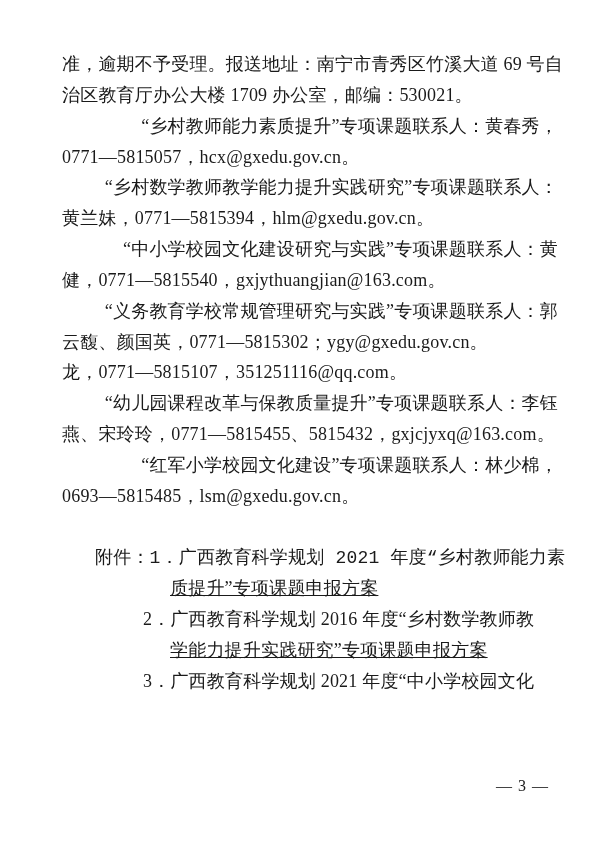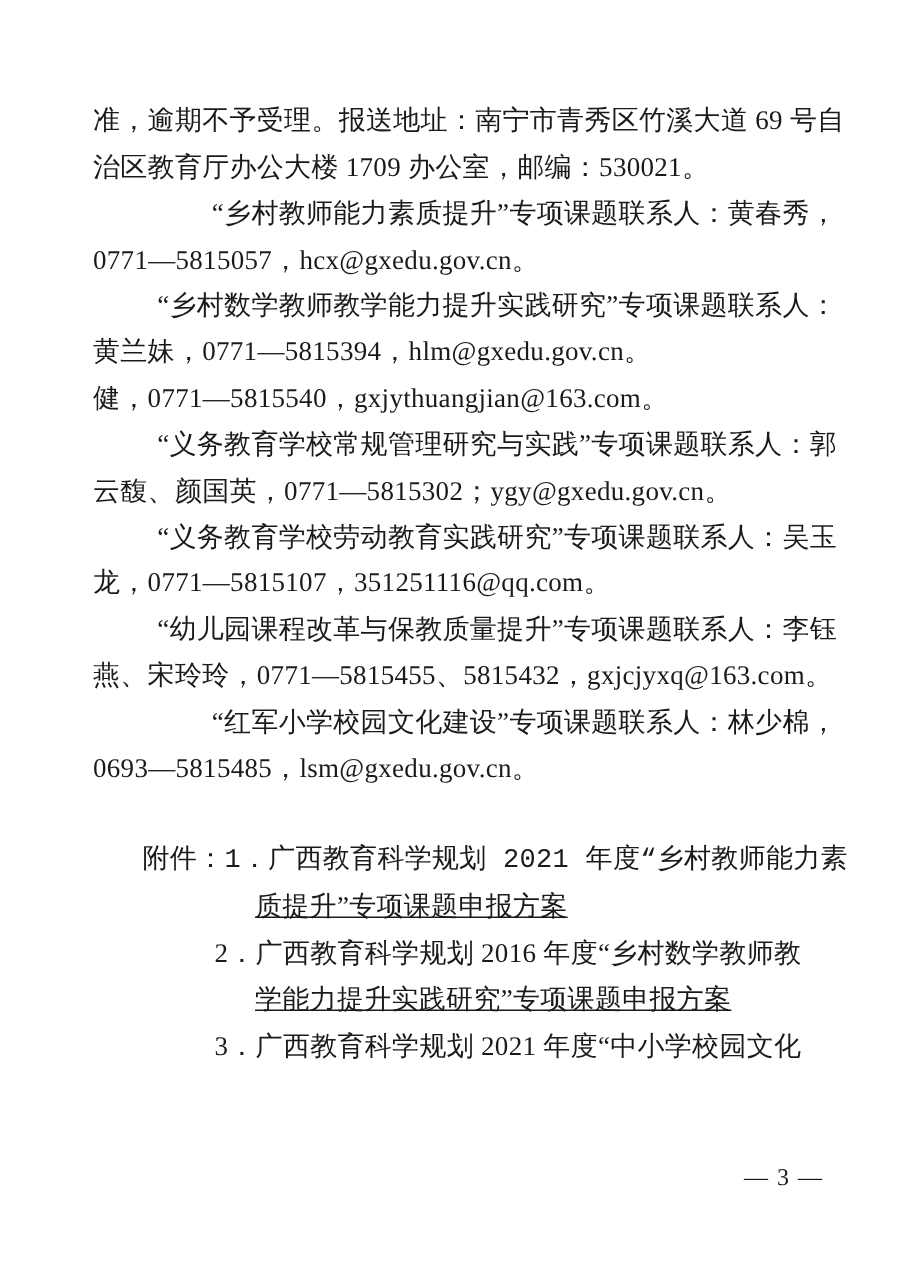--- a/index.html
+++ b/index.html
@@ -12,21 +12,21 @@
     width: 615px;
     height: 852px;
     background: #ffffff;
     overflow: hidden;
     font-family: "Liberation Serif", "DejaVu Serif", serif;
     color: #1a1a1a;
   }
   .content {
     position: absolute;
     left: 62px;
-    top: 65px;
+    top: 49px;
     width: 496px;
     font-size: 18px;
     line-height: 30.85px;
     letter-spacing: 0.2px;
   }
   .tline {
     white-space: nowrap;
   }
   
   .ind  { padding-left: 33px; text-align: right; }
@@ -55,24 +55,24 @@
 
 <div class="page">
   <div class="content">
 
     <div class="tline">准，逾期不予受理。报送地址：南宁市青秀区竹溪大道 69 号自</div>
     <div class="tline">治区教育厅办公大楼 1709 办公室，邮编：530021。</div>
     <div class="tline ind">“乡村教师能力素质提升”专项课题联系人：黄春秀，</div>
     <div class="tline">0771—5815057，hcx@gxedu.gov.cn。</div>
     <div class="tline ind">“乡村数学教师教学能力提升实践研究”专项课题联系人：</div>
     <div class="tline">黄兰妹，0771—5815394，hlm@gxedu.gov.cn。</div>
+    <div class="tline ind">“中小学校园文化建设研究与实践”专项课题联系人：黄</div>
     <div class="tline">健，0771—5815540，gxjythuangjian@163.com。</div>
     <div class="tline ind">“义务教育学校常规管理研究与实践”专项课题联系人：郭</div>
     <div class="tline">云馥、颜国英，0771—5815302；ygy@gxedu.gov.cn。</div>
-    <div class="tline ind">“义务教育学校劳动教育实践研究”专项课题联系人：吴玉</div>
     <div class="tline">龙，0771—5815107，351251116@qq.com。</div>
     <div class="tline ind">“幼儿园课程改革与保教质量提升”专项课题联系人：李钰</div>
     <div class="tline">燕、宋玲玲，0771—5815455、5815432，gxjcjyxq@163.com。</div>
     <div class="tline ind">“红军小学校园文化建设”专项课题联系人：林少棉，</div>
     <div class="tline">0693—5815485，lsm@gxedu.gov.cn。</div>
 
     <div class="gap"></div>
 
     <div class="tline alabel">附件：1．广西教育科学规划 2021 年度“乡村教师能力素</div>
     <div class="tline acont">质提升”专项课题申报方案</div>

